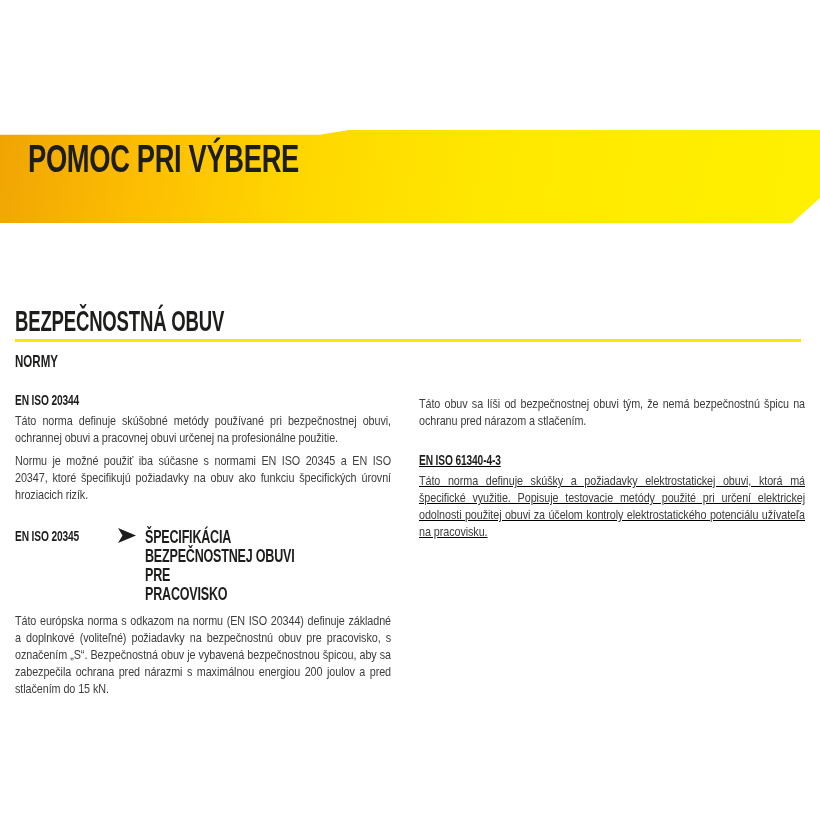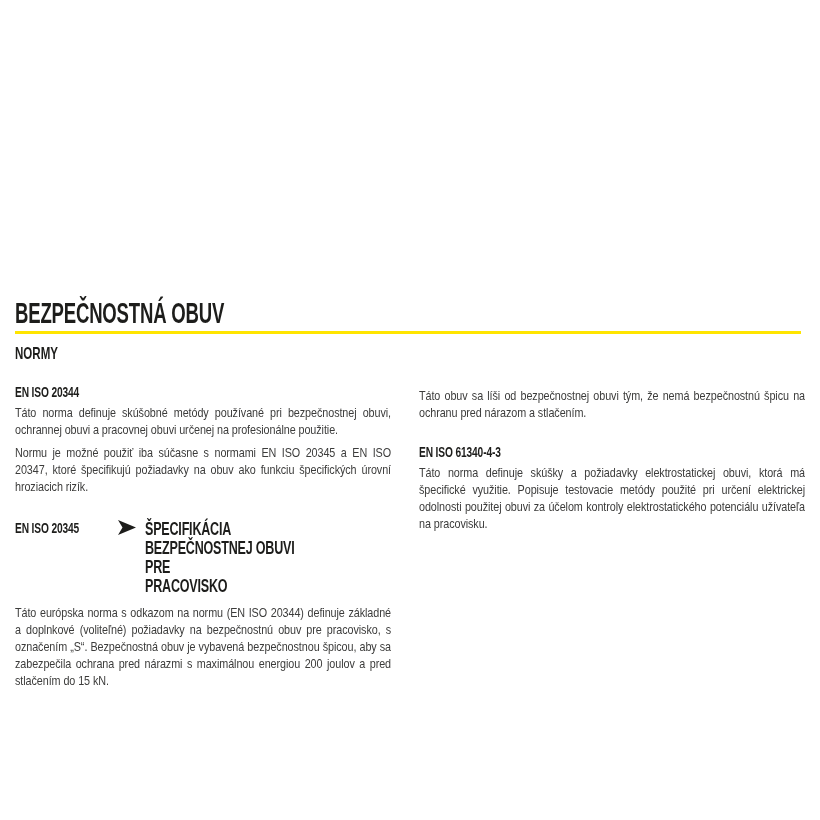--- a/index.html
+++ b/index.html
@@ -40,21 +40,21 @@
     white-space: nowrap;
     letter-spacing: -0.5px;
     transform: scaleX(0.72);
     transform-origin: 0 0;
   }
 
   
   .content {
     position: absolute;
     left: 15px;
-    top: 300px;
+    top: 308px;
     width: 790px;
   }
   .section-title {
     font-size: 29px;
     font-weight: bold;
     line-height: 27px;
     color: #1D1D1B;
     white-space: nowrap;
     letter-spacing: -0.3px;
     transform: scaleX(0.64);
@@ -79,21 +79,21 @@
 
   .columns {
     margin-top: 22px;
     display: flex;
   }
   .col-left  { width: 376px; margin-right: 28px; }
   .col-right { width: 386px; }
 
   .norm-block { margin-top: 0; }
   .mt-left2  { margin-top: 24px; }
-  .mt-right2 { margin-top: 22px; }
+  .mt-right2 { margin-top: 22px; text-decoration: underline; }
   .mt-right3 { margin-top: 24px; }
 
   .norm-header {
     display: flex;
     align-items: flex-start;
   }
   .norm-code {
     font-size: 15px;
     font-weight: bold;
     line-height: 17px;
@@ -137,20 +137,23 @@
   .paras p + p { margin-top: 6px; }
   .para-gap { margin-top: 4px; }
   .para-gap-lg { margin-top: 9px; }
   .para-gap-md { margin-top: 5px; }
 </style>
 </head>
 <body>
 
 <div class="page">
 
+  <div class="banner">
+    <div class="banner-title">POMOC PRI VÝBERE</div>
+  </div>
 
   <div class="content">
 
     <div class="section-title">BEZPEČNOSTNÁ OBUV</div>
 
     <div class="rule"></div>
 
     <div class="subsection">NORMY</div>
 
     <div class="columns">

